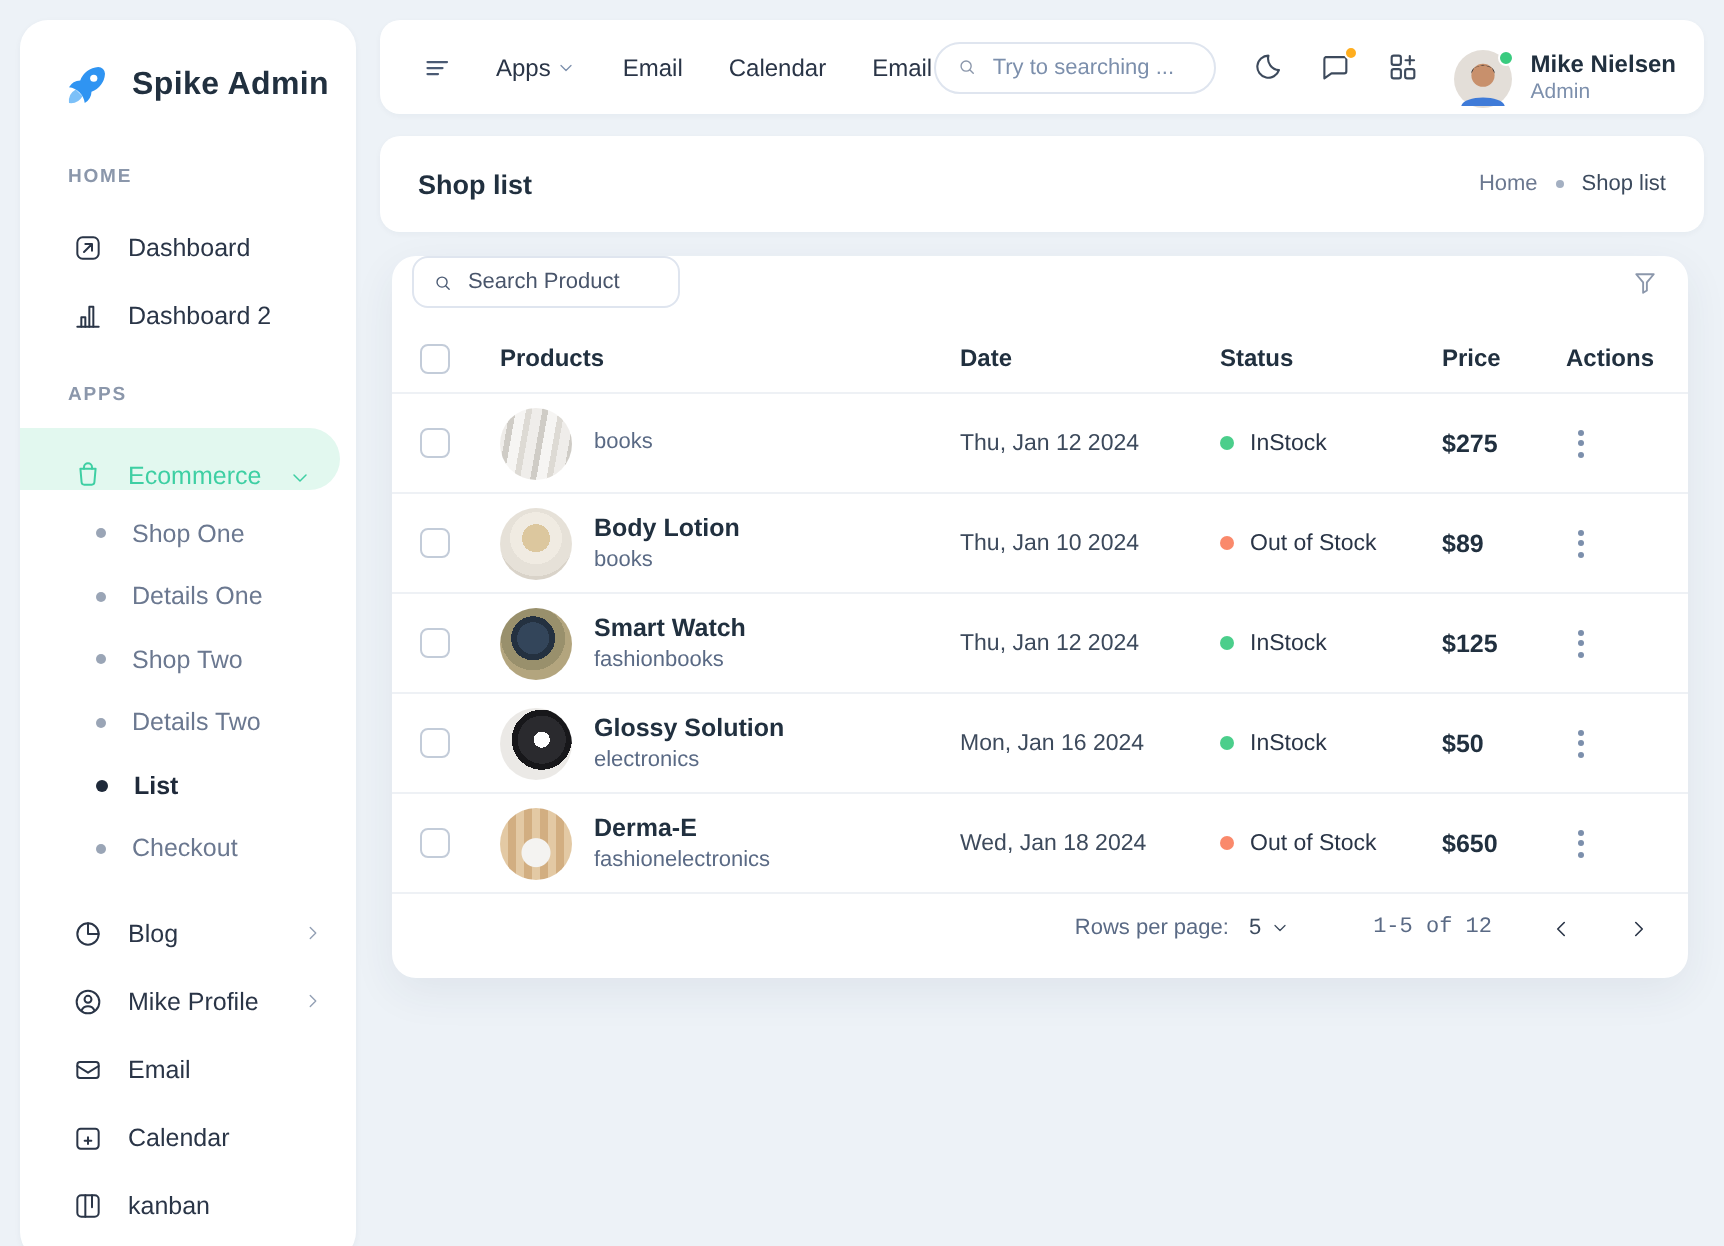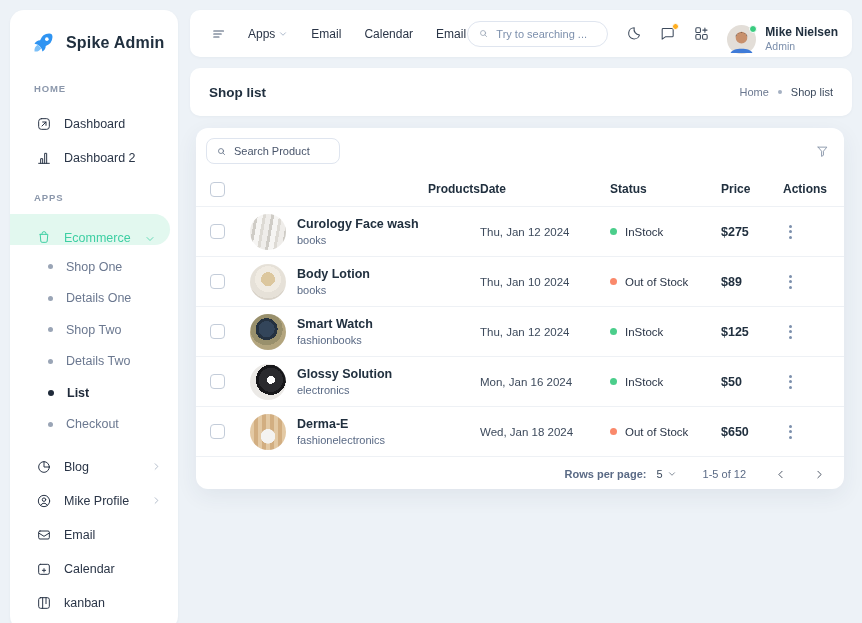--- a/index.html
+++ b/index.html
@@ -56,48 +56,48 @@
               border-radius: 10px; display: flex; align-items: center; padding: 0 19px;
               box-shadow: 0 1px 3px rgba(30,50,80,.04); }
   .page-title { font-size: 13.5px; font-weight: 700; color: #21303f; }
   .crumbs { margin-left: auto; display: flex; align-items: center; gap: 9px; font-size: 11px; }
   .crumb-home { color: #6b7890; cursor: pointer; }
   .crumb-dot { width: 4px; height: 4px; border-radius: 50%; background: #a4b0c2; }
   .crumb-cur { color: #3c4a5d; }
 
   
   .tablecard { position: absolute; left: 196px; top: 128px; width: 648px; height: 361px; background: #fff;
-               border-radius: 12px; box-shadow: 0 7px 22px rgba(40,60,90,.07); padding-top: 10px; }
+               border-radius: 12px; box-shadow: 0 7px 22px rgba(40,60,90,.07); }
   .card-toolbar { display: flex; align-items: center; justify-content: space-between; padding: 0 12px 0 10px; }
   .prod-search { width: 134px; height: 26px; border: 1px solid #dfe5ef; border-radius: 8px;
                  display: flex; align-items: center; gap: 7px; padding: 0 9px; color: #4a5a73; }
   .prod-search input { border: 0; outline: 0; width: 100%; font-size: 11px; font-family: inherit; color: #2a3547; background: transparent; }
   .prod-search input::placeholder { color: #49556b; }
   .filter-btn { color: #8b97ab; cursor: pointer; padding: 2px; }
 
   .tgrid { display: grid; grid-template-columns: 40px 47px 183px 130px 111px 62px 1fr; align-items: center; padding-left: 14px; }
   .thead { height: 34px; margin-top: 8px; font-size: 12px; font-weight: 700; color: #21303f; }
-  .th-products { grid-column: 2 / span 2; text-align: right; }
+  .th-products { grid-column: 2 / span 2; }
   .trow { height: 50px; border-top: 1px solid #eef1f5; }
   .cbx { width: 15px; height: 15px; border: 1.5px solid #c3ccd9; border-radius: 4px; background: #fff; cursor: pointer; }
   .thumb { width: 36px; height: 36px; border-radius: 50%; overflow: hidden; }
   .pname { font-size: 12.5px; font-weight: 700; color: #21303f; line-height: 1.35; }
   .pcat  { font-size: 11px; color: #5a6a85; line-height: 1.35; }
   .pdate { font-size: 11.5px; color: #3d4a5c; }
   .pstatus { display: flex; align-items: center; gap: 8px; font-size: 11.5px; color: #2a3547; }
   .sdot { width: 7px; height: 7px; border-radius: 50%; }
   .pprice { font-size: 12.5px; font-weight: 700; color: #21303f; }
   .dots { display: flex; flex-direction: column; gap: 2.5px; width: 14px; align-items: center; padding: 4px 0; cursor: pointer; }
   .dots i { width: 3px; height: 3px; border-radius: 50%; background: #7c8fac; }
 
   .pagi { height: 35px; border-top: 1px solid #eef1f5; display: flex; align-items: center;
           justify-content: flex-end; padding-right: 18px; font-size: 11px; color: #5a6a85; }
-  .rpp-label { margin-right: 10px; font-weight: bold; }
+  .rpp-label { margin-right: 10px; }
   .rpp-select { display: flex; align-items: center; gap: 4px; color: #3c4a5d; cursor: pointer; }
-  .pagi-range { margin-left: 26px; }
+  .pagi-range { margin-left: 42px; font-family: Liberation Mono, monospace; }
   .pagi-nav { display: flex; align-items: center; gap: 26px; margin-left: 28px; color: #2a3547; }
   .pagi-nav span { cursor: pointer; }
 </style>
 </head>
 <body>
 
 <aside class="sidebar">
   <div class="logo-row">
     <svg width="27" height="27" viewBox="0 0 24 24">
       <path d="M4 13a8 8 0 0 1 7 7 6 6 0 0 0 3-5 9 9 0 0 0 6-8 3 3 0 0 0-3-3 9 9 0 0 0-8 6 6 6 0 0 0-5 3" fill="#2f94f2"></path>
@@ -315,21 +315,20 @@
     <span>Price</span>
     <span>Actions</span>
   </div>
 
   <div>
 
       <div class="tgrid trow">
         <span class="cbx"></span>
         <span class="thumb" style="background: repeating-linear-gradient(100deg, rgb(239, 237, 234) 0px, rgb(239, 237, 234) 5px, rgb(207, 204, 198) 5px, rgb(207, 204, 198) 8px, rgb(246, 245, 243) 8px, rgb(246, 245, 243) 13px, rgb(221, 218, 212) 13px, rgb(221, 218, 212) 16px);"></span>
         <span>
-          <div class="pname">Curology Face wash</div>
           <div class="pcat">books</div>
         </span>
         <span class="pdate">Thu, Jan 12 2024</span>
         <span class="pstatus">
           <i class="sdot" style="background: rgb(75, 206, 139);"></i>
           <span>InStock</span>
         </span>
         <span class="pprice">$275</span>
         <span class="dots">
           <i></i>

